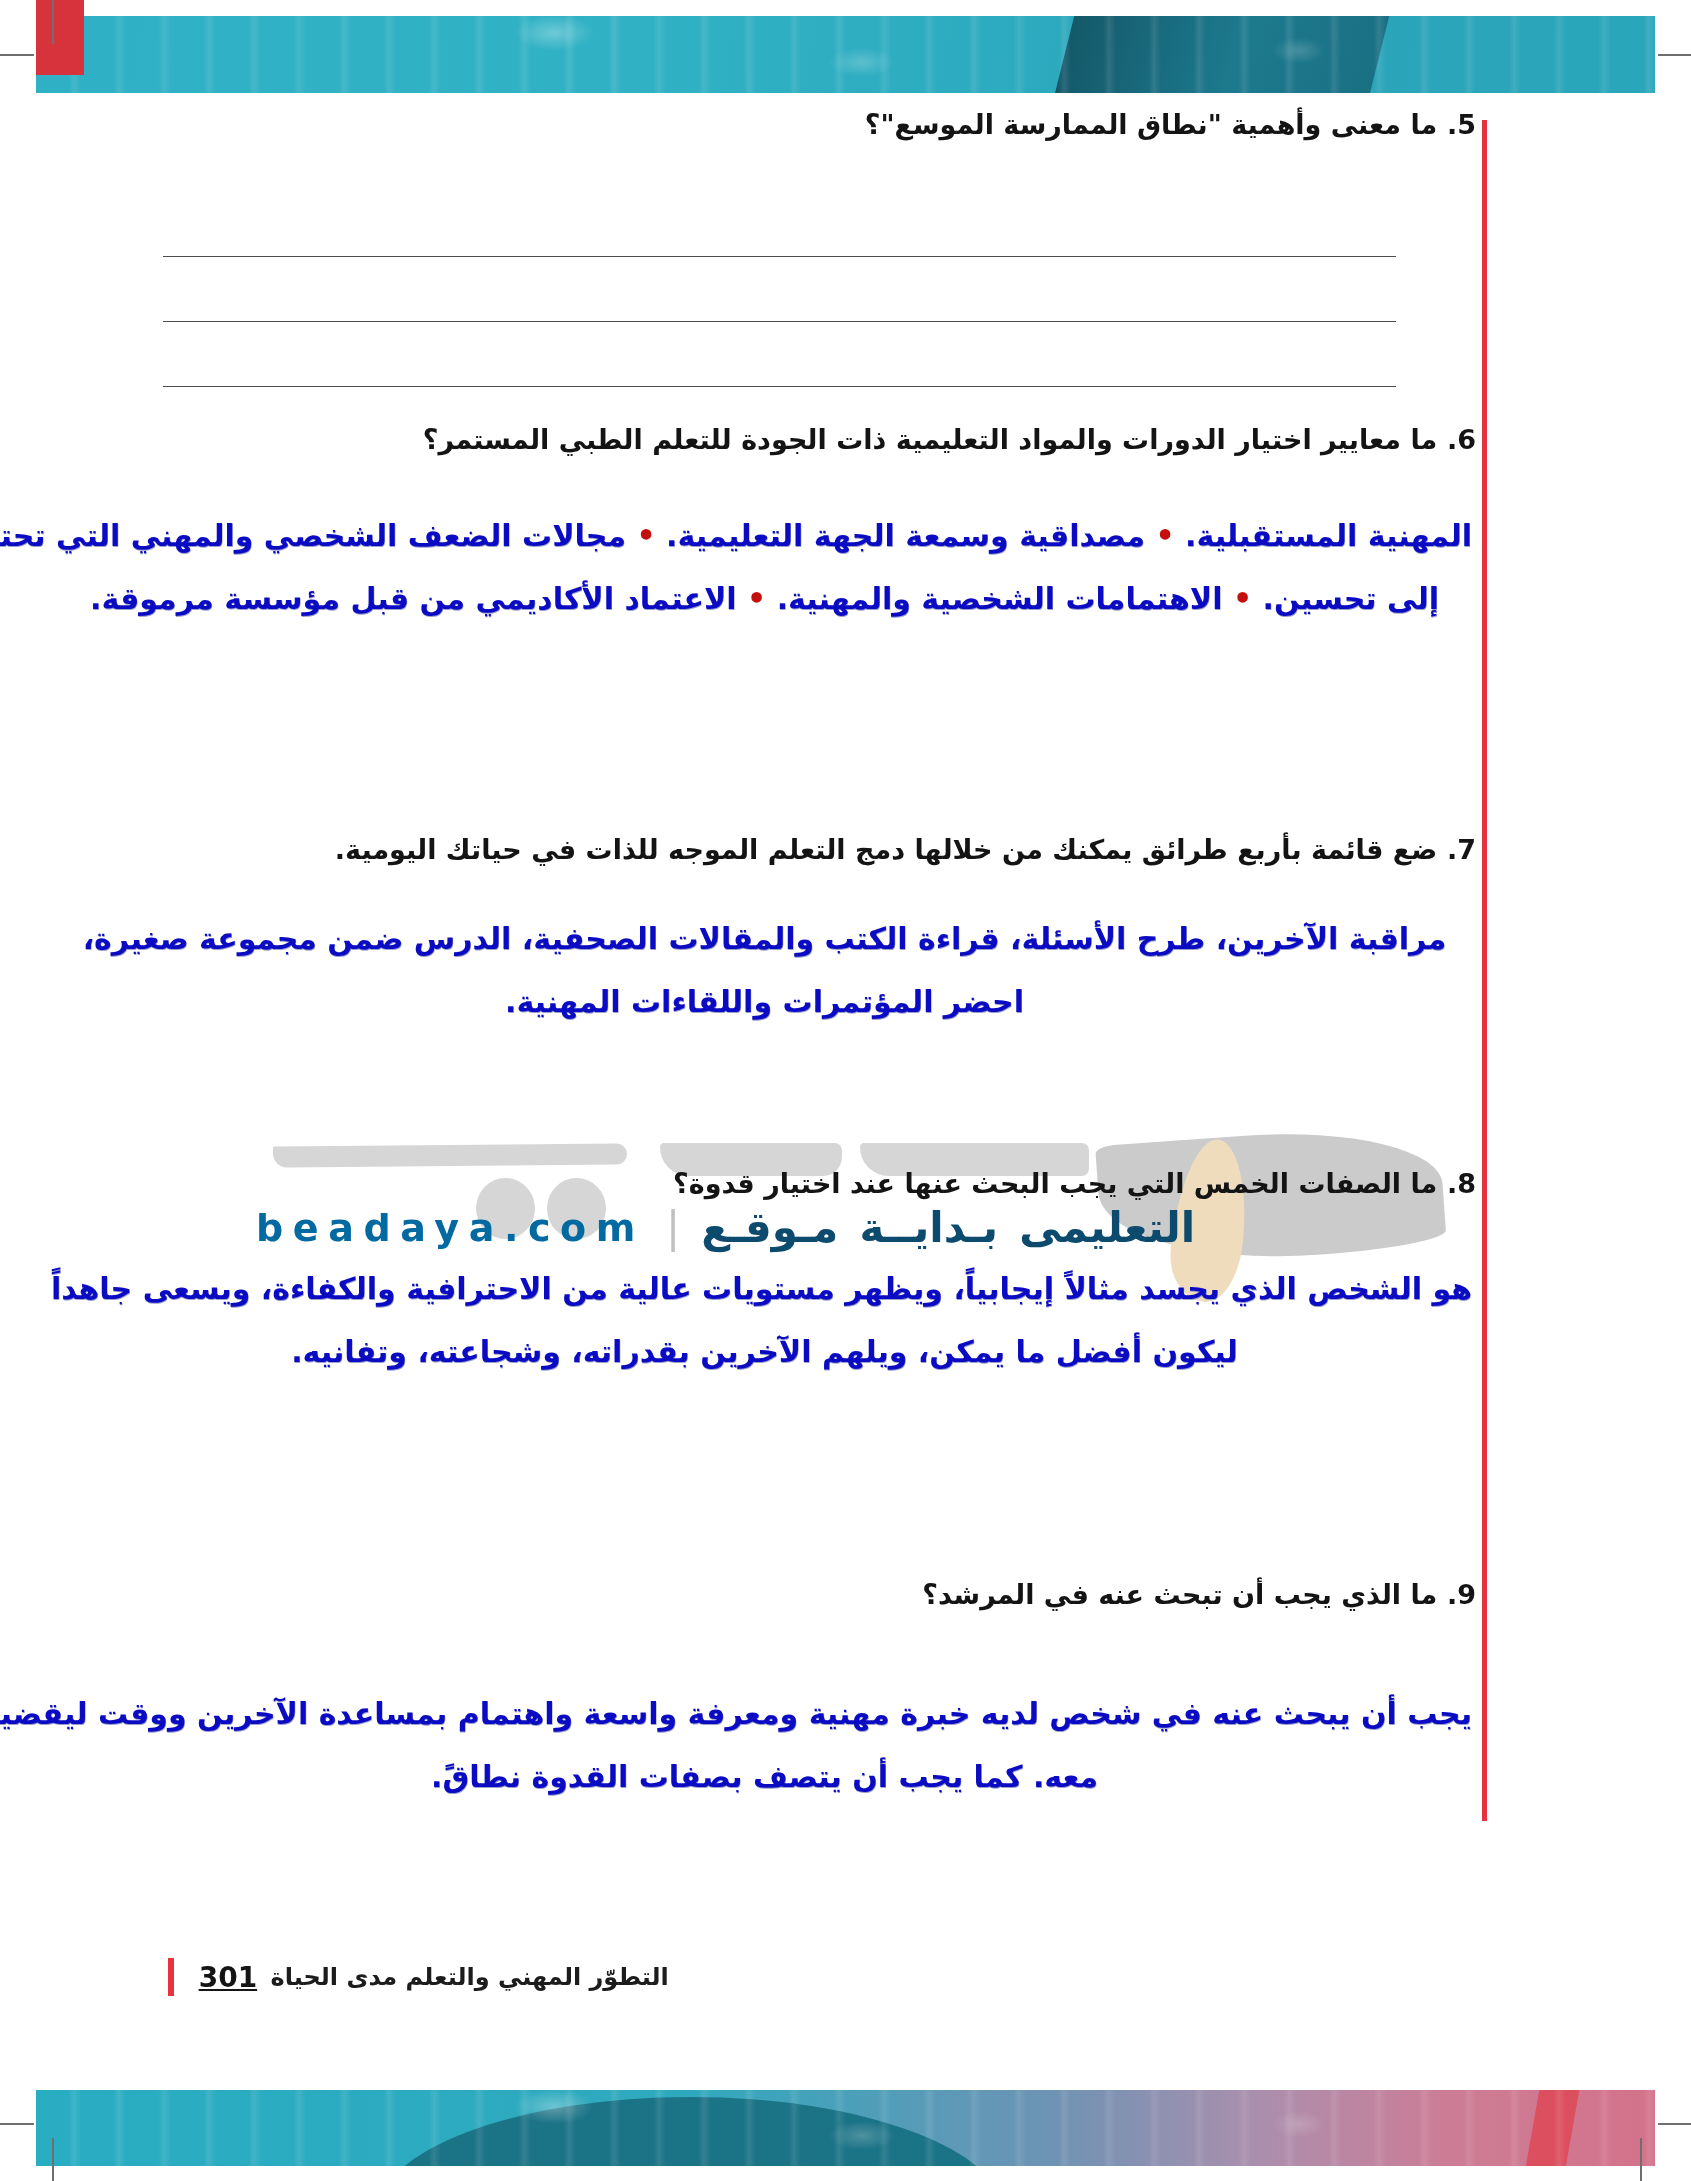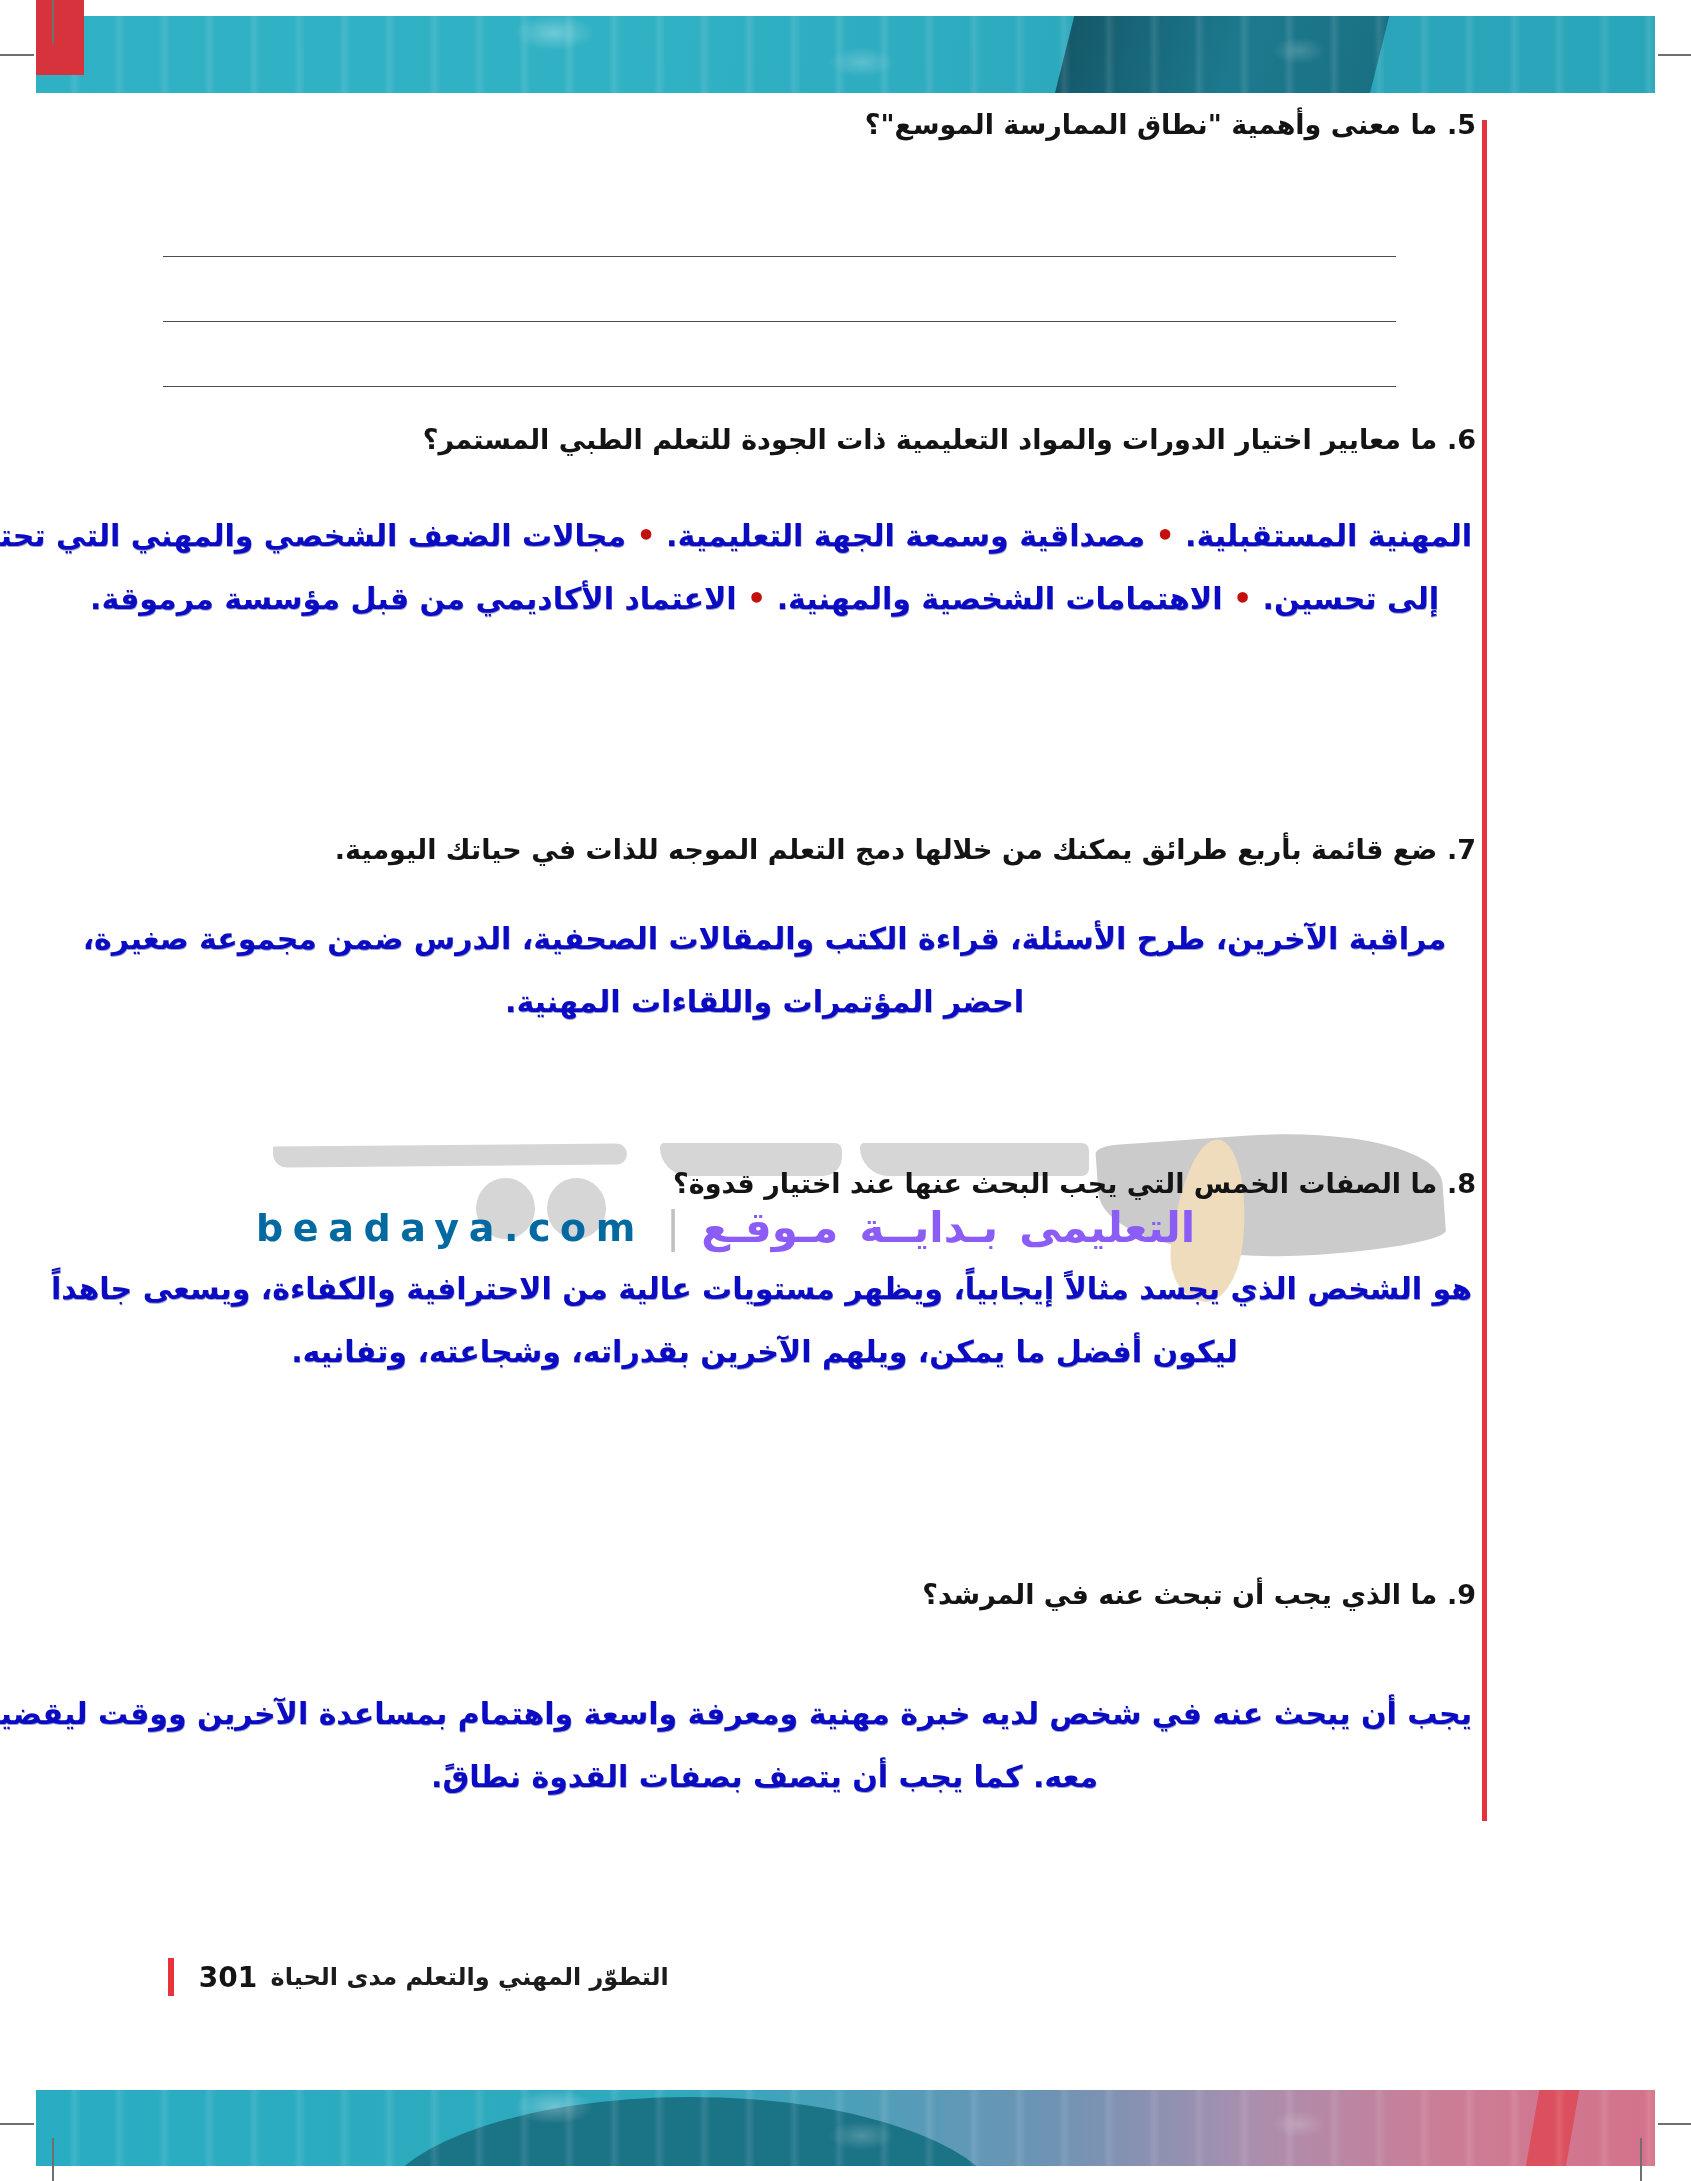--- a/index.html
+++ b/index.html
@@ -81,25 +81,25 @@
   }
   .wm-leaf {
     left:1174px; top:1139px; width:71px; height:163px; background:#eedcbd;
     border-radius:50% 50% 46% 54% / 70% 62% 38% 30%; transform:rotate(6deg);
   }
   .wm-text {
     left:256px; top:1203px; display:flex; align-items:center; gap:21px; direction:ltr;
   }
   .wm-latin { font-size:38px; font-weight:bold; letter-spacing:9.6px; color:#0369a1; }
   .wm-sep { font-size:42px; color:#c0c0c0; }
-  .wm-word { font-size:42px; font-weight:bold; color:#8b5cf6; unicode-bidi:isolate; direction:rtl; }
+  .wm-word { font-size:42px; font-weight:bold; color:#0c4a6e; unicode-bidi:isolate; direction:rtl; }
   
   .footer { position:absolute; left:168px; top:1958px; display:flex; align-items:center; direction:ltr; z-index:4; }
   .footer-bar { width:5.7px; height:38px; background:#e8323c; margin-right:25px; }
-  .footer-num { font-weight:bold; font-size:28px; color:#141414; margin-right:13.4px; }
+  .footer-num { font-weight:bold; font-size:28px; color:#141414; margin-right:13.4px;text-decoration:underline; }
   .footer-title { font-size:24px; font-weight:bold; color:#1c1c1c; direction:rtl; }
 </style>
 </head>
 <body>
 
 <div class="page">
 
   <div class="band-top">
     <div class="band-top-dark"></div>
     <div class="band-streaks"></div>

